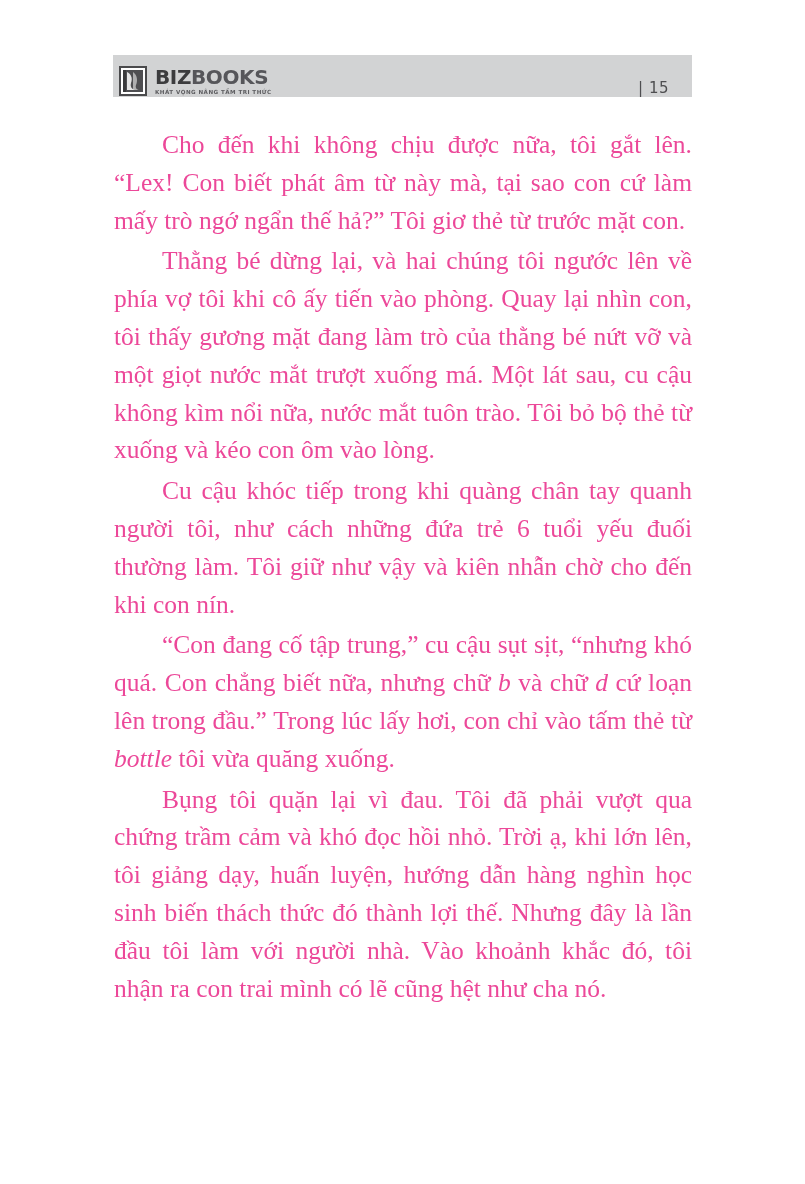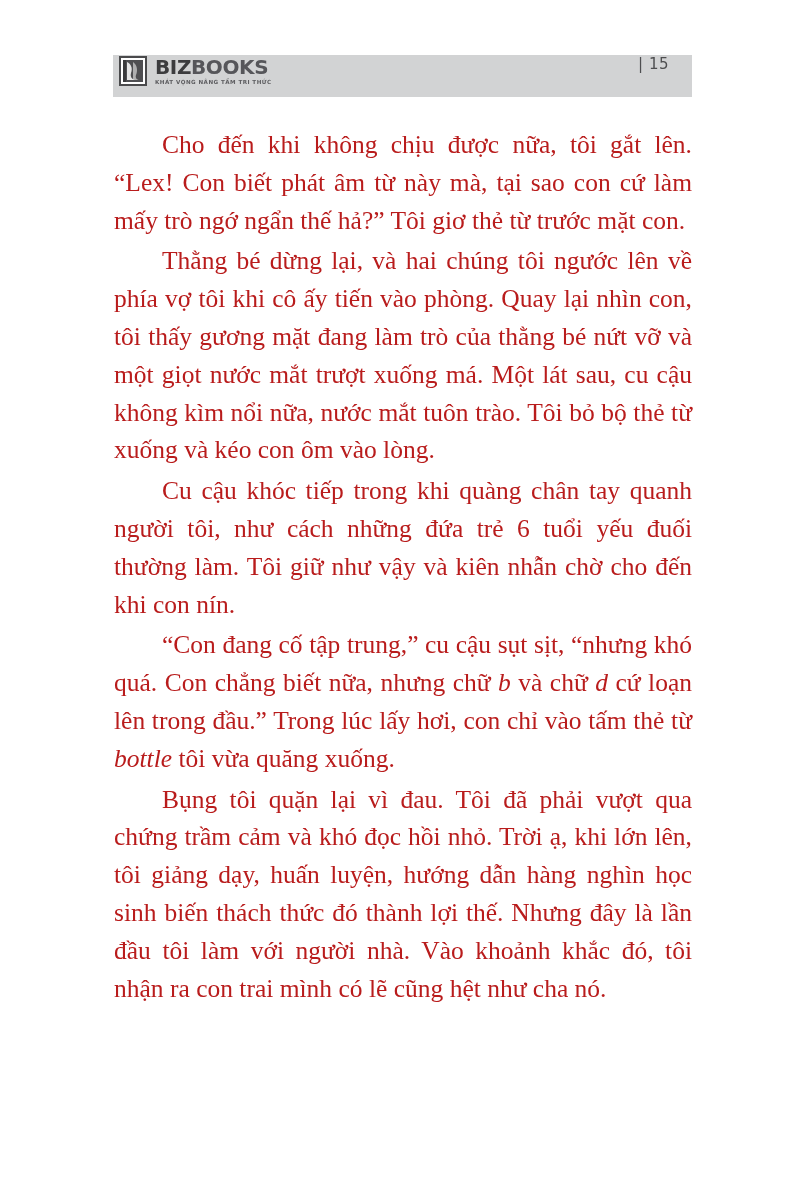--- a/index.html
+++ b/index.html
@@ -18,21 +18,21 @@
 
   
   .header-band {
     position: absolute;
     left: 113px;
     top: 55px;
     width: 579px;
     height: 42px;
     background: #d2d3d4;
     display: flex;
-    align-items: flex-start;
+    align-items: flex-end;
     justify-content: space-between;
   }
 
   .brand {
     display: flex;
     align-items: center;
     padding-left: 5px;
   }
 
   .brand-mark {
@@ -87,21 +87,21 @@
     width: 578px;
   }
 
   .para {
     margin: 0 0 3px 0;
     text-align: justify;
     text-justify: inter-word;
     text-indent: 48px;
     font-size: 25.5px;
     line-height: 37.8px;
-    color: #b91c1c;
+    color: #ec4899;
     font-family: "Liberation Serif", "DejaVu Serif", serif;
   }
 
   .para:last-child { margin-bottom: 16px; }
 
   .para i { font-style: italic; }
 </style>
 </head>
 <body>
 

